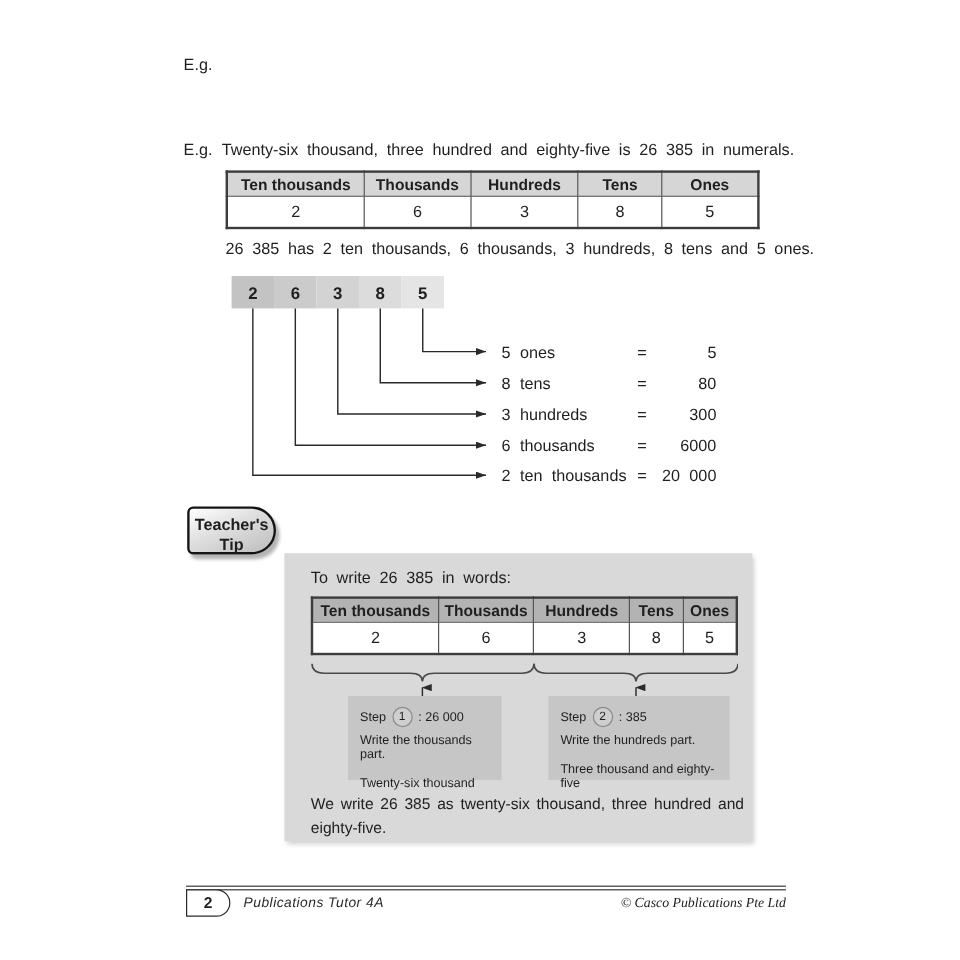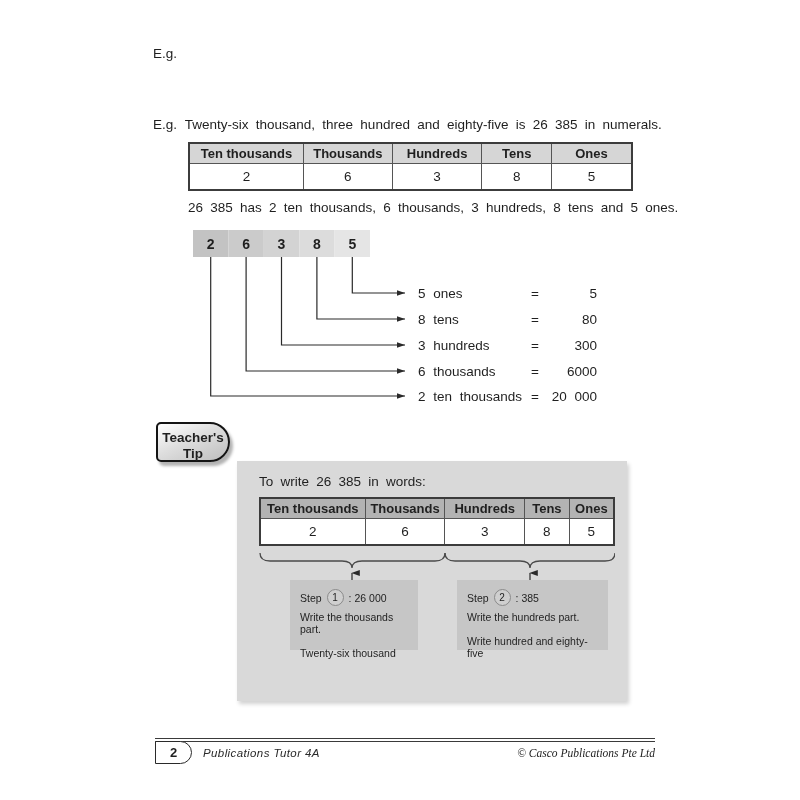--- a/index.html
+++ b/index.html
@@ -181,23 +181,24 @@
       <div class="step-result">Twenty-six thousand</div>
     </div>
 
     <div class="abs step-box" style="left:220px; top:119px; width:151px; height:70px;">
       <div class="step-line">
         <span>Step</span>
         <span class="step-circle">2</span>
         <span>: 385</span>
       </div>
       <div class="step-instr">Write the hundreds part.</div>
-      <div class="step-result">Write hundred and eighty-five</div>
+      <div class="step-result">Three thousand and eighty-five</div>
     </div>
 
+    <div class="abs spread" style="left:22px; top:199px; width:364px; font-size:13px; line-height:1.55; word-spacing:2px;">We write 26 385 as twenty-six thousand, three hundred and eighty-five.</div>
   </div>
 
   <div class="abs tip-badge" style="left:156px; top:422px; width:74px; height:40px;">
     <div>Teacher's</div>
     <div>Tip</div>
   </div>
 
   <div class="abs footer-rule" style="left:155px; top:738px; width:500px;"></div>
   <div class="abs footer-tab" style="left:155px; top:741px; width:37px; height:23px;">2</div>
   <div class="abs footer-title" style="left:203px; top:747px;">Publications Tutor 4A</div>

